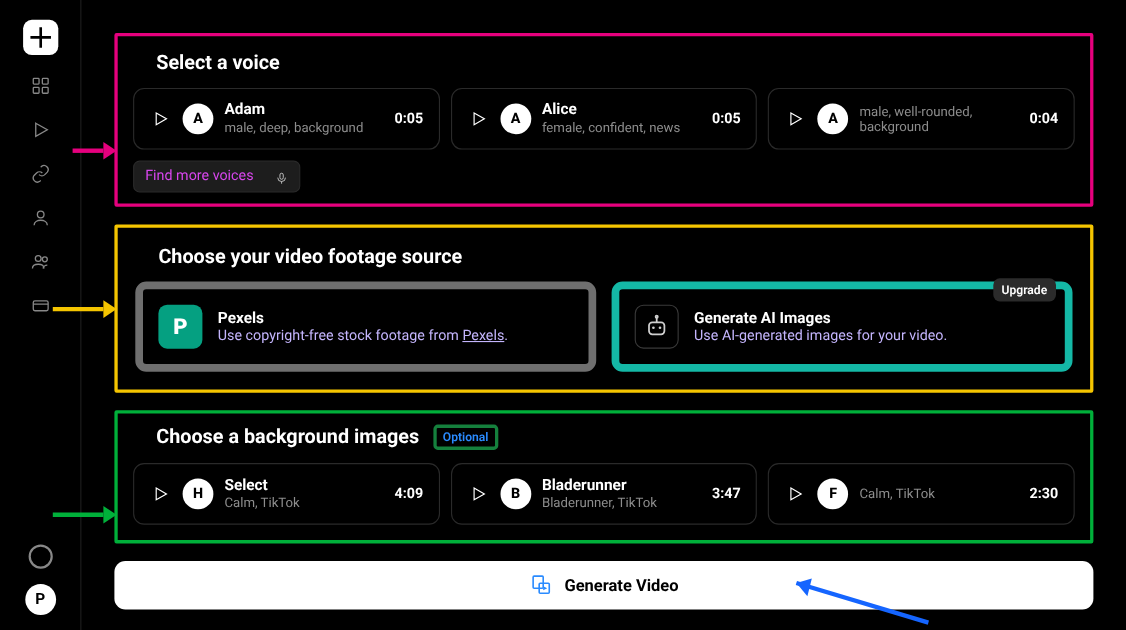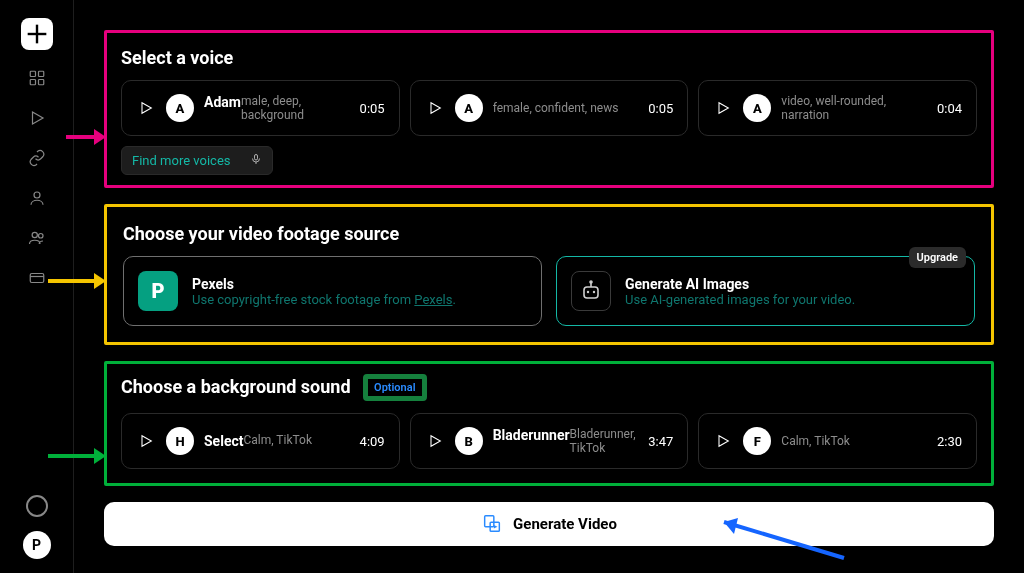--- a/index.html
+++ b/index.html
@@ -13,43 +13,43 @@
   .sidebar .bottom{position:absolute;bottom:14px;display:flex;flex-direction:column;align-items:center;gap:14px;}
   .sidebar .circle-outline{width:22px;height:22px;border:2px solid #888;border-radius:50%;}
   .sidebar .avatar{width:28px;height:28px;background:#fff;border-radius:50%;display:flex;align-items:center;justify-content:center;color:#000;font-weight:700;font-size:14px;}
   
   .main{flex:1;height:100%;padding:30px 30px 0 30px;position:relative;}
   .section{position:relative;margin-bottom:16px;}
   .box{position:relative;border-radius:2px;}
   .box-magenta{border:3px solid #e6007e;padding:14px 14px 10px 14px;}
   .box-yellow{border:3px solid #f5c500;padding:16px;}
   .box-green{border:3px solid #00b03a;padding:10px 14px 14px 14px;}
-  .sec-title{font-size:18px;font-weight:700;margin-bottom:12px;}
-  .sec-title .optional{display:inline-block;font-size:11px;font-weight:600;color:#2a8bff;border:5px solid #15803d;border-radius:4px;padding:2px 6px;margin-left:8px;vertical-align:2px;}
+  .sec-title{font-size:18px;font-weight:700;margin-bottom:12px;margin-left:21px;}
+  .sec-title .optional{display:inline-block;font-size:11px;font-weight:600;color:#2a8bff;border:3px solid #15803d;border-radius:4px;padding:2px 6px;margin-left:8px;vertical-align:2px;}
   .cards{display:flex;gap:10px;}
   .card{flex:1;border:1px solid #2a2a2a;border-radius:10px;padding:10px 14px;display:flex;align-items:center;gap:10px;min-height:56px;}
   .play{width:20px;display:flex;align-items:center;justify-content:center;}
   .play svg{width:16px;height:16px;stroke:#fff;stroke-width:1.6;fill:none;}
   .avatar-circ{width:28px;height:28px;border-radius:50%;background:#fff;color:#000;font-weight:800;font-size:13px;display:flex;align-items:center;justify-content:center;}
-  .meta{flex:1;display:flex;flex-direction:row;line-height:1.2;}
+  .meta{flex:1;display:flex;flex-direction:column;line-height:1.2;}
   .meta .name{font-size:14px;font-weight:700;}
   .meta .tags{font-size:12px;color:#8d8d8d;}
-  .dur{font-size:13px;font-weight:400;}
-  .find-more{margin-top:10px;display:inline-flex;align-items:flex-start;gap:20px;background:#1d1d1d;border:1px solid #2a2a2a;border-radius:6px;padding:6px 10px;font-size:13px;color:#14b8a6;}
+  .dur{font-size:13px;font-weight:700;}
+  .find-more{margin-top:10px;display:inline-flex;align-items:flex-end;gap:20px;background:#1d1d1d;border:1px solid #2a2a2a;border-radius:6px;padding:6px 10px;font-size:13px;color:#d946ef;}
   .find-more svg{width:12px;height:12px;stroke:#d0d0d0;stroke-width:1.6;fill:none;}
   
   .f-cards{display:flex;gap:14px;}
-  .f-card{flex:1;border:1px solid #14b8a6;border-radius:10px;padding:14px;display:flex;align-items:center;gap:14px;position:relative;}
+  .f-card{flex:1;border:7px solid #14b8a6;border-radius:10px;padding:14px;display:flex;align-items:center;gap:14px;position:relative;}
   .f-card.selected{border-color:#6f6f6f;}
   .f-icon{width:40px;height:40px;border-radius:8px;display:flex;align-items:center;justify-content:center;}
   .f-icon.pexels{background:#05a081;color:#fff;font-weight:900;font-size:20px;}
   .f-icon.ai{background:transparent;border:1px solid #3a3a3a;}
   .f-icon.ai svg{width:24px;height:24px;stroke:#cfcfcf;stroke-width:1.6;fill:none;}
   .f-meta .t{font-size:14px;font-weight:700;}
-  .f-meta .d{font-size:13px;color:#0f766e;}
+  .f-meta .d{font-size:13px;color:#c4b5fd;}
   .f-meta .d .u{text-decoration:underline;}
   .upgrade{position:absolute;top:-10px;right:8px;background:#2b2b2b;border-radius:6px;padding:4px 8px;font-size:11px;font-weight:600;}
   
   .gen-btn{width:100%;background:#fff;color:#000;border-radius:10px;height:44px;display:flex;align-items:center;justify-content:center;font-size:15px;font-weight:700;gap:10px;margin-top:4px;}
   .gen-btn svg{width:22px;height:22px;stroke:#2a8bff;stroke-width:1.6;fill:none;}
   
   .arrow{position:absolute;pointer-events:none;}
   .arrow svg{overflow:visible;}
 </style>
 </head>
@@ -133,33 +133,34 @@
           <div class="dur">0:05</div>
         </div>
         <div class="card">
           <div class="play">
               <svg viewBox="0 0 24 24">
                 <polygon points="6,4 20,12 6,20"></polygon>
               </svg>
             </div>
           <div class="avatar-circ">A</div>
           <div class="meta">
+              <span class="name">Alice</span>
               <span class="tags">female, confident, news</span>
             </div>
           <div class="dur">0:05</div>
         </div>
         <div class="card">
           <div class="play">
               <svg viewBox="0 0 24 24">
                 <polygon points="6,4 20,12 6,20"></polygon>
               </svg>
             </div>
           <div class="avatar-circ">A</div>
           <div class="meta">
-              <span class="tags">video, well-rounded, narration</span>
+              <span class="tags">male, well-rounded, background</span>
             </div>
           <div class="dur">0:04</div>
         </div>
       </div>
       <div class="find-more">
         <span>Find more voices</span>
         <svg viewBox="0 0 24 24">
             <rect x="9" y="3" width="6" height="11" rx="3"></rect>
             <path d="M5 11a7 7 0 0 0 14 0"></path>
             <line x1="12" y1="18" x2="12" y2="22"></line>
@@ -207,21 +208,21 @@
 
   <div class="section">
     <div class="arrow" style="left:-56px;top:80px;">
       <svg width="60" height="30">
           <line x1="0" y1="15" x2="46" y2="15" stroke="#00b03a" stroke-width="4"></line>
           <polygon points="46,7 58,15 46,23" fill="#00b03a"></polygon>
         </svg>
     </div>
     <div class="box box-green">
       <div class="sec-title">
-        <span>Choose a background sound</span>
+        <span>Choose a background images</span>
         <span class="optional">Optional</span>
       </div>
       <div class="cards">
         <div class="card">
           <div class="play">
               <svg viewBox="0 0 24 24">
                 <polygon points="6,4 20,12 6,20"></polygon>
               </svg>
             </div>
           <div class="avatar-circ">H</div>

